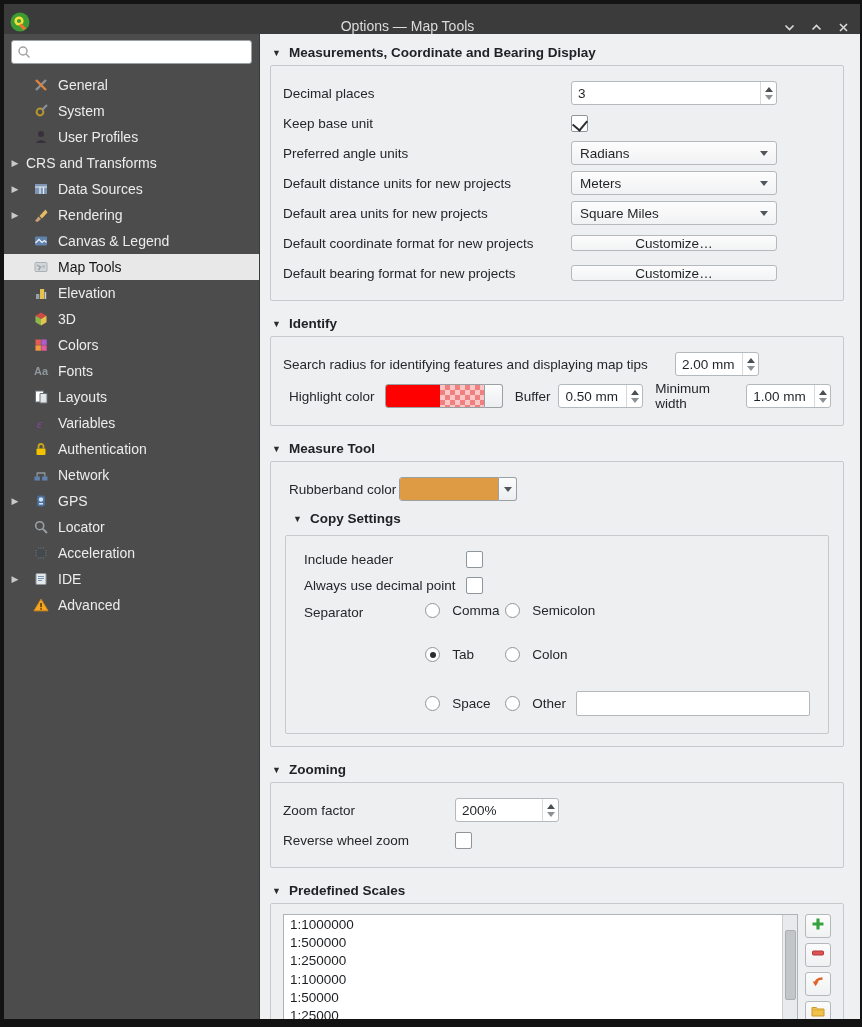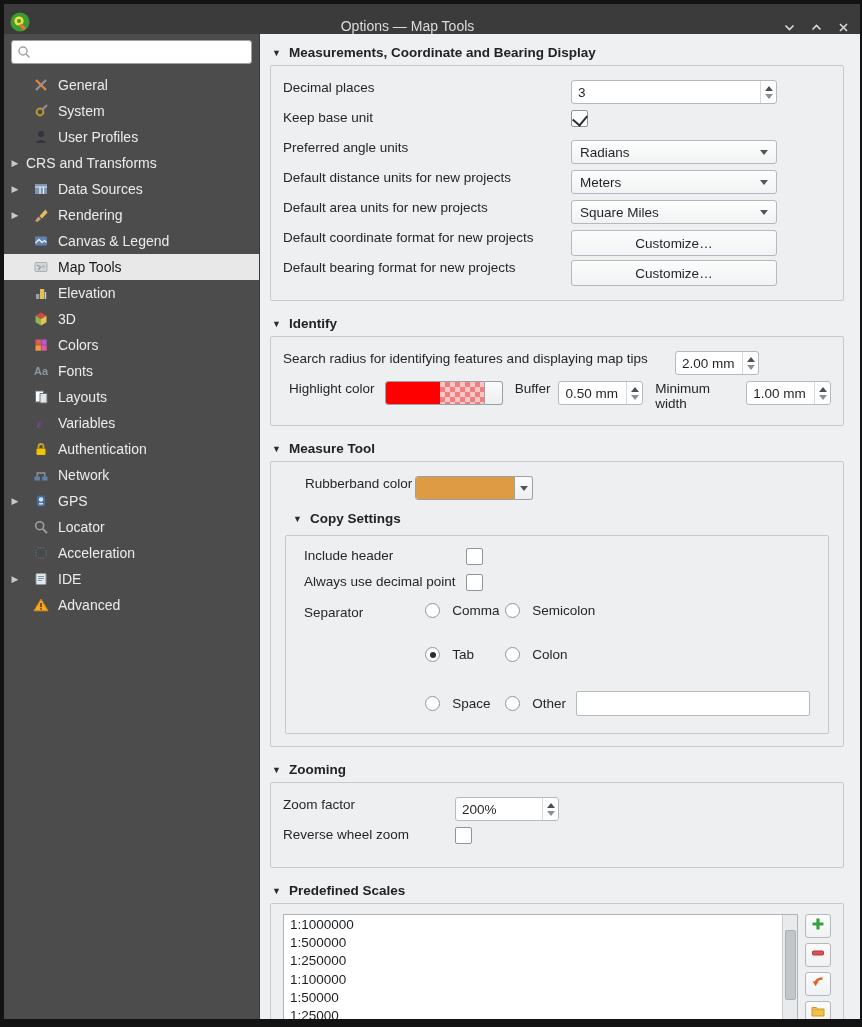--- a/index.html
+++ b/index.html
@@ -30,35 +30,35 @@
   .nav-icon { width:18px; height:16px; margin:0 8px 0 6px; flex:0 0 auto; display:flex; align-items:center; justify-content:center; }
   .nav-icon svg { display:block; }
 
   
   .main { flex:1; padding:6px 16px 0 10px; display:flex; flex-direction:column; overflow:hidden; }
   .sect-head { display:flex; align-items:center; gap:8px; padding:5px 0 5px 2px; }
   .sect-head .tri { font-size:9px; color:#2b2b2b; }
   .sect-head .sect-title { font-weight:bold; font-size:13.5px; color:#202326; }
   .frame { border:1px solid #c6cacd; border-radius:2px; background:#eeeff0; padding:10px 12px; margin-bottom:10px; }
 
-  .form-row { display:flex; align-items:flex-start; margin:4px 0; min-height:26px; }
+  .form-row { display:flex; align-items:center; margin:4px 0; min-height:26px; }
   .lbl { font-size:13.5px; color:#24272a; }
   .lbl-col { width:288px; flex:0 0 auto; }
 
   
   .spin { display:flex; align-items:stretch; background:#fff; border:1px solid #b4b9bd; border-radius:3px; height:24px; }
   .spin .val { flex:1; font-size:13.5px; color:#1f2326; padding:0 6px; display:flex; align-items:center; }
   .spin .arrows { width:16px; display:flex; flex-direction:column; align-items:center; justify-content:center; gap:3px; border-left:1px solid #d6d9db; }
   .tri-up { width:0; height:0; border-left:4px solid transparent; border-right:4px solid transparent; border-bottom:5px solid #4a4f53; }
   .tri-dn { width:0; height:0; border-left:4px solid transparent; border-right:4px solid transparent; border-top:5px solid #8a9094; }
   .w206 { width:206px; }
   .combo { width:206px; height:24px; background:linear-gradient(#fdfdfd,#f1f2f3); border:1px solid #b4b9bd; border-radius:3px; display:flex; align-items:center; padding:0 8px; }
   .combo .cval { flex:1; font-size:13.5px; color:#1f2326; }
   .combo .carr { width:0; height:0; border-left:4.5px solid transparent; border-right:4.5px solid transparent; border-top:5px solid #50565a; }
-  .pushbtn { height:26px; background:linear-gradient(#fcfcfc,#f2f3f4); border:1px solid #b4b9bd; border-radius:3px; font-size:13.5px; color:#1f2326; display:flex; align-items:center; justify-content:center; }
+  .pushbtn { height:16px; background:linear-gradient(#fcfcfc,#f2f3f4); border:1px solid #b4b9bd; border-radius:3px; font-size:13.5px; color:#1f2326; display:flex; align-items:center; justify-content:center; }
   .checkbox { width:17px; height:17px; background:#fff; border:1px solid #8f969b; border-radius:2px; position:relative; }
   .checkbox.on::after { content:""; position:absolute; left:3px; top:1px; width:8px; height:11px; border-right:2.4px solid #2a2e31; border-bottom:2.4px solid #2a2e31; transform:rotate(40deg); }
   .radio { width:15px; height:15px; border:1px solid #8f969b; border-radius:50%; background:#fff; position:relative; flex:0 0 auto; }
   .radio.on::after { content:""; position:absolute; left:3.5px; top:3.5px; width:6px; height:6px; border-radius:50%; background:#2a2e31; }
 
   
   .colorbtn { display:flex; align-items:stretch; height:24px; }
   .swatch { border:1px solid #9aa0a4; border-radius:3px 0 0 3px; overflow:hidden; display:flex; }
   .swatch-solid { height:100%; }
   .swatch-checker { height:100%;
@@ -438,21 +438,21 @@
           </span>
         </div>
       </div>
 
       <div class="sect-head">
         <span class="tri">▼</span>
         <span class="sect-title">Measure Tool</span>
       </div>
       <div class="frame">
         <div class="form-row">
-          <span class="lbl" style="width:110px;margin-left:22px">Rubberband color</span>
+          <span class="lbl" style="width:110px;margin-left:6px">Rubberband color</span>
           <span class="colorbtn">
             <span class="swatch" style="width:100px">
               <span class="swatch-solid" style="width: 100%; background: rgb(222, 155, 67);"></span>
             </span>
             <span class="color-dd">
                   <span class="carr" style="border-left:4px solid transparent;border-right:4px solid transparent;border-top:5px solid #50565a"></span>
                 </span>
           </span>
         </div>
         <div class="sect-head" style="margin-left:8px">

